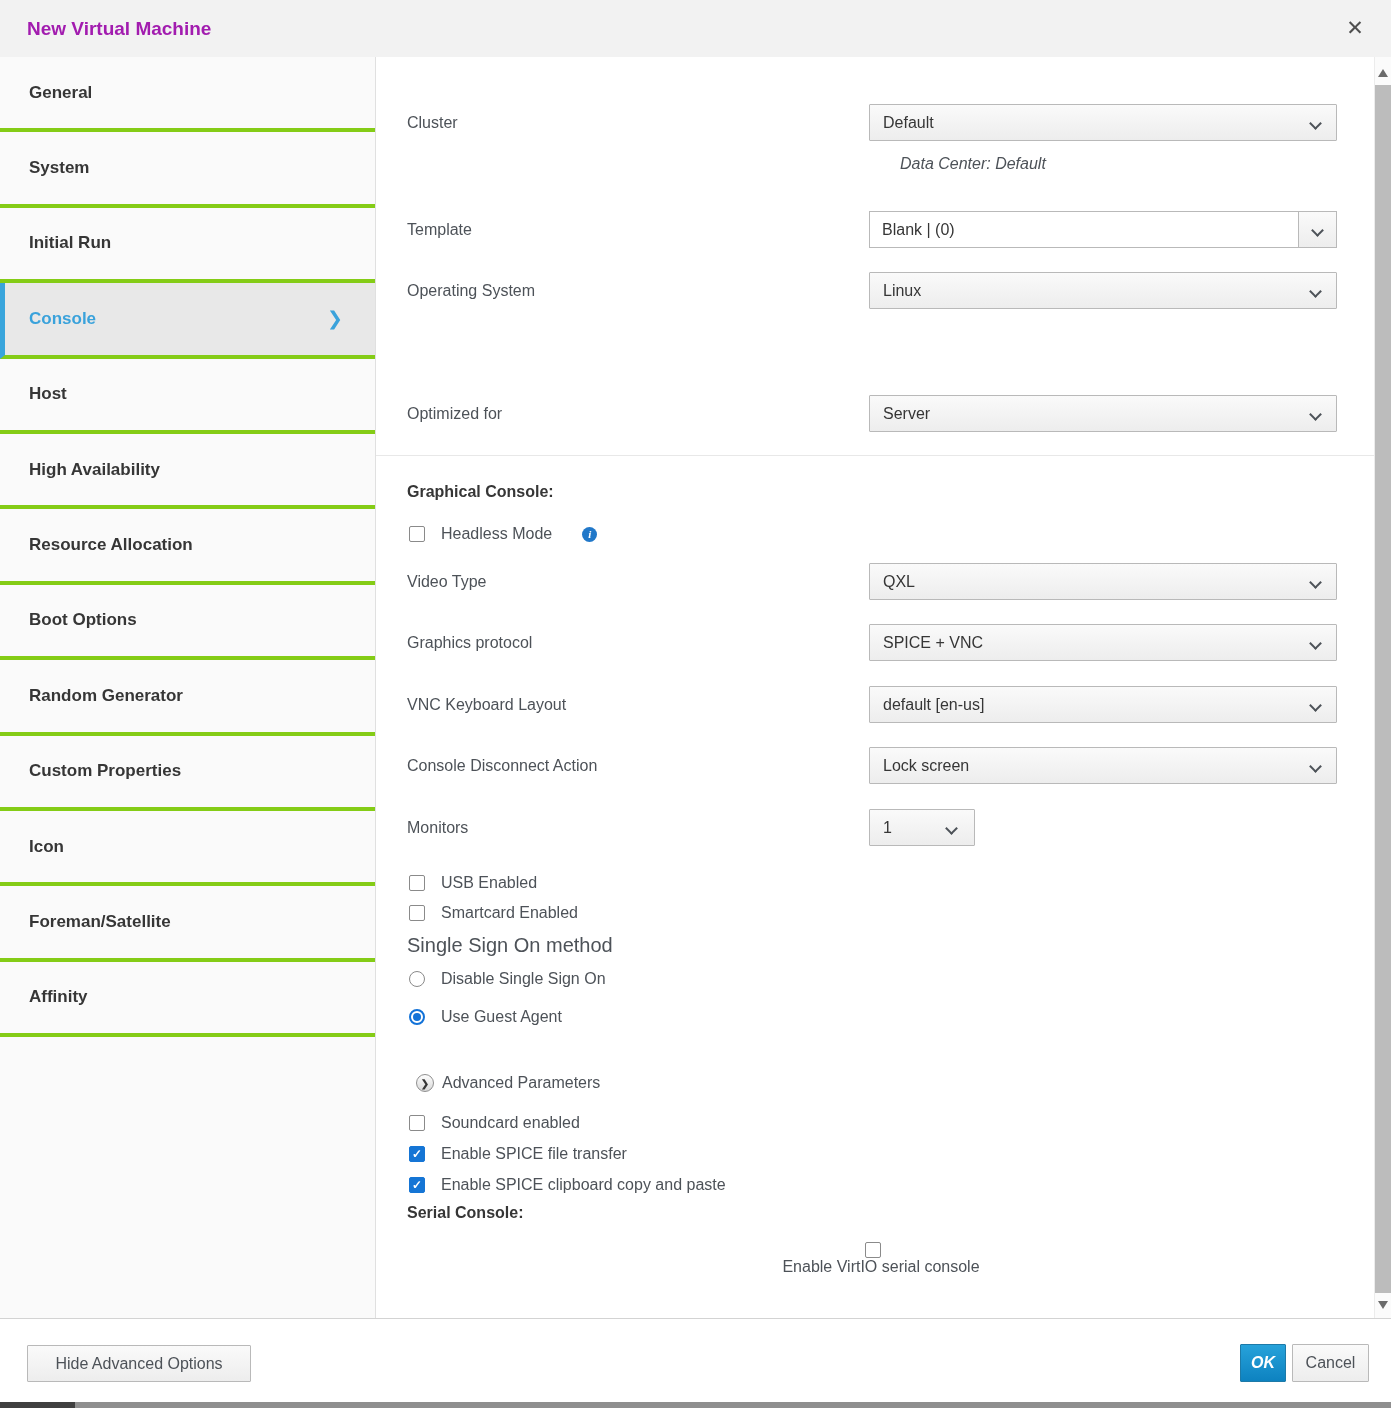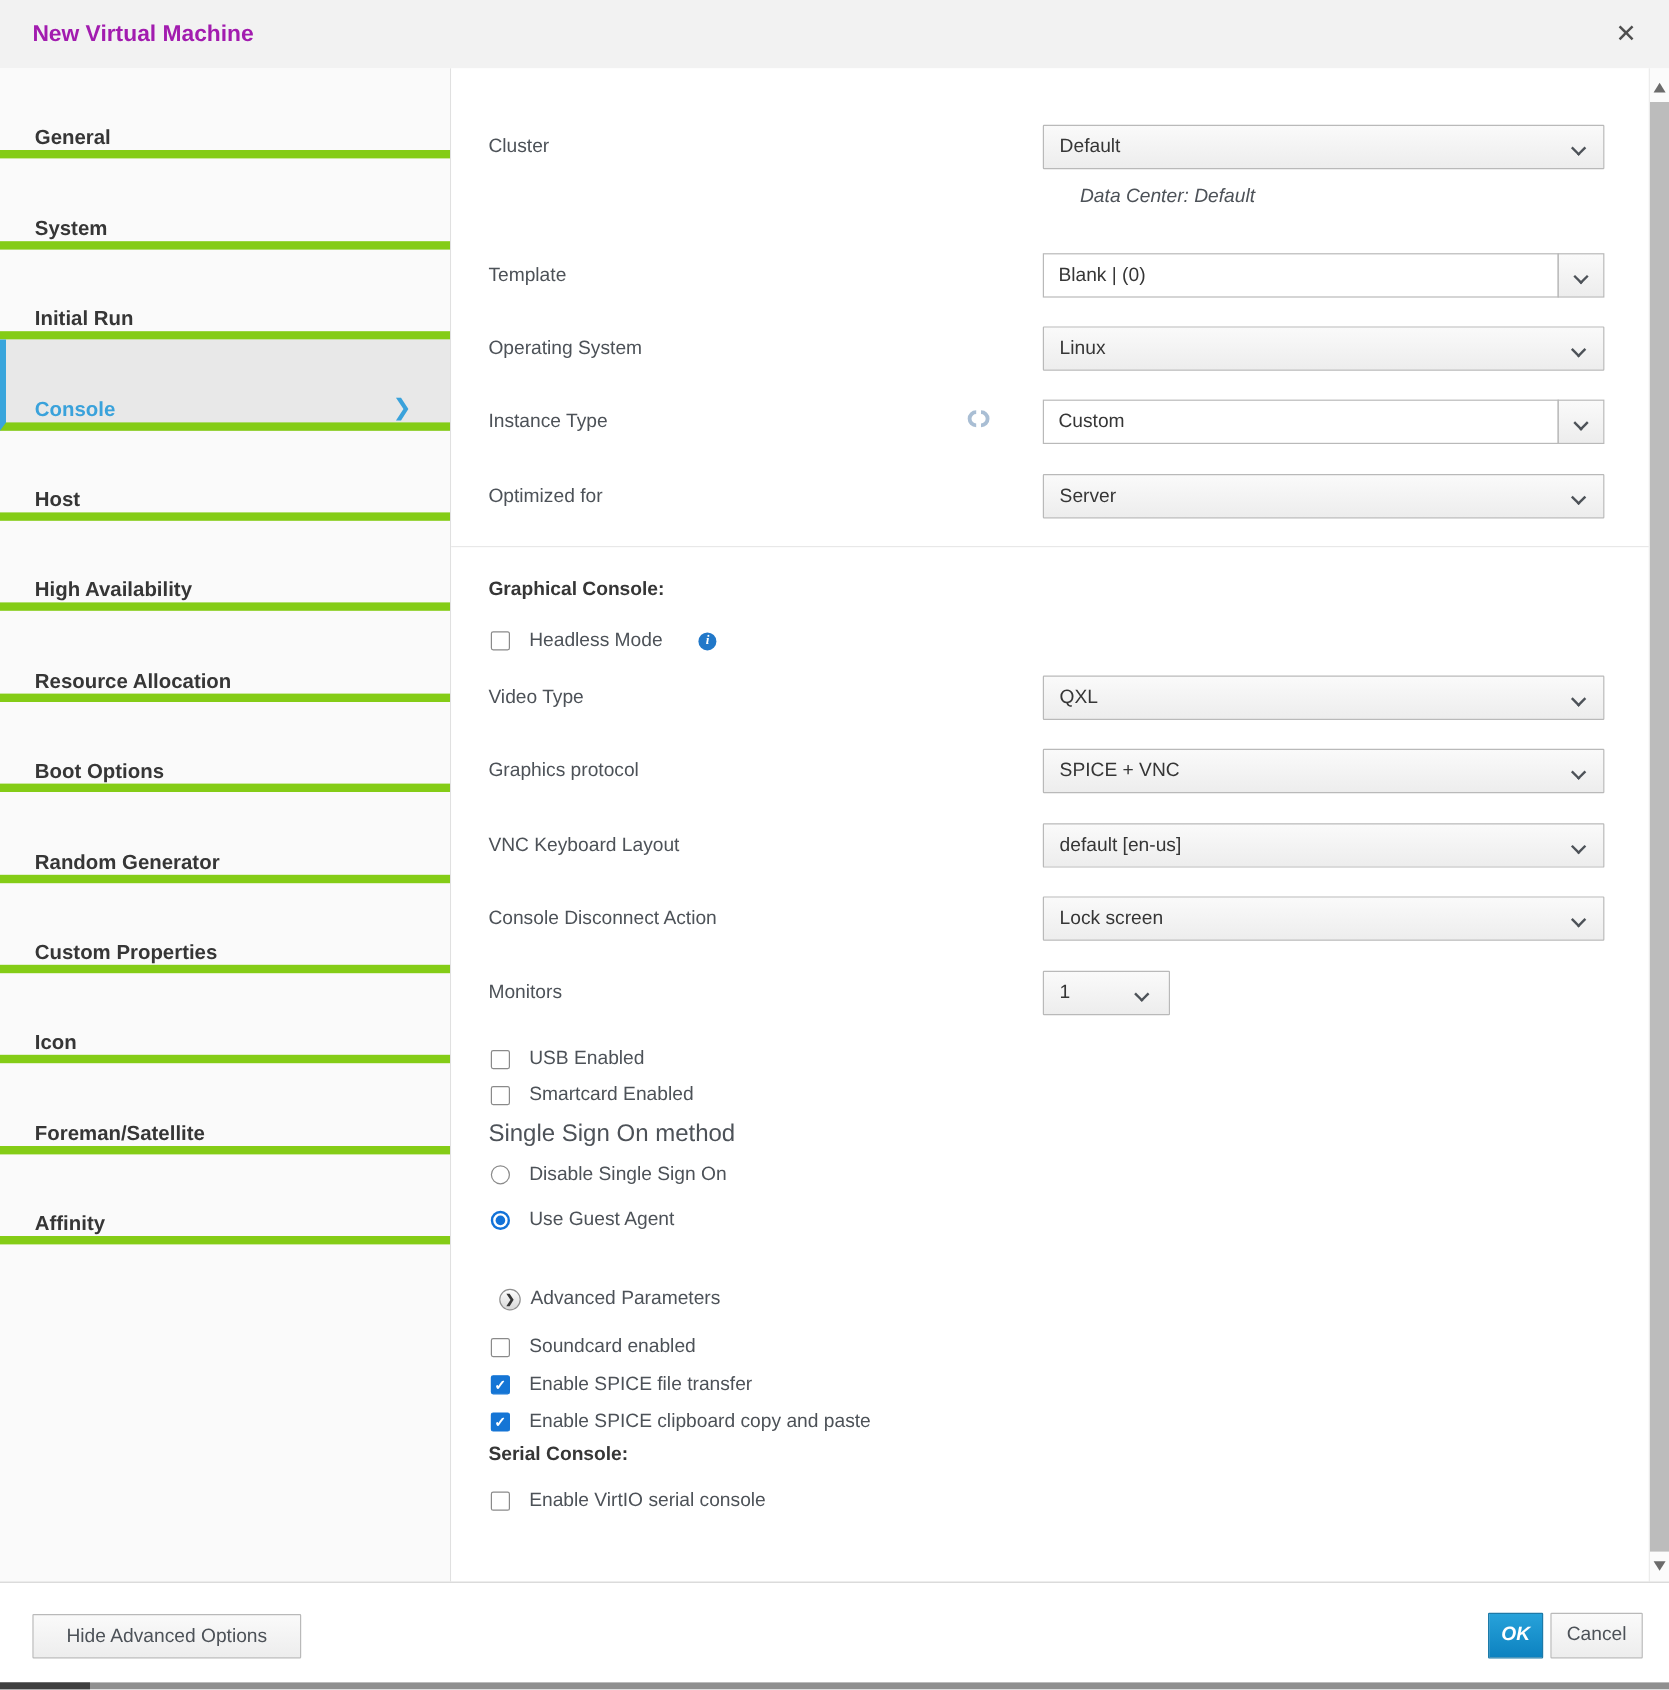--- a/index.html
+++ b/index.html
@@ -8,21 +8,21 @@
   .dialog { position:relative; width:1391px; height:1408px; background:#fff; }
 
   
   .titlebar { position:absolute; top:0; left:0; right:0; height:57px; background:#f2f2f2; }
   .title { position:absolute; left:27px; top:50%; transform:translateY(-50%); font-size:19px; font-weight:bold; color:#a21caf; }
   .close-x { position:absolute; right:22px; top:14px; width:28px; height:28px; font-size:21px; color:#4f4f4f; display:flex; align-items:center; justify-content:center; cursor:pointer; }
 
   
   .bodywrap { position:absolute; top:57px; left:0; right:0; height:1261px; display:flex; }
   .sidebar { width:376px; background:#fafafa; border-right:1px solid #e0e0e0; }
-  .side-item { position:relative; height:75.4px; border-bottom:7px solid #84cc16; display:flex; align-items:flex-end; padding-left:29px; font-size:17px; font-weight:bold; color:#363636; cursor:pointer; }
+  .side-item { position:relative; height:75.4px; border-bottom:4px solid #84cc16; display:flex; align-items:center; padding-left:29px; font-size:17px; font-weight:bold; color:#363636; cursor:pointer; }
   .side-item.selected { background:#e8e8e8; border-left:5px solid #39a5dc; padding-left:24px; color:#3aa2db; }
   .side-item .chev { position:absolute; right:32px; font-size:19px; font-weight:normal; color:#3aa2db; }
 
   .content { position:relative; flex:1; background:#fff; }
   .row { position:absolute; left:31px; right:37px; display:flex; align-items:center; }
   .lbl { width:462px; flex:0 0 462px; font-size:16px; color:#4d5258; display:flex; align-items:center; }
   .ctrl { flex:1; display:flex; align-items:center; }
 
   .sel { position:relative; height:37px; width:100%; background:linear-gradient(to bottom,#fafafa 0%,#ededed 100%); border:1px solid #b9b9b9; border-radius:1px; display:flex; align-items:center; padding:0 36px 0 13px; font-size:16px; color:#363636; cursor:pointer; }
   .sel .arrow { position:absolute; right:16px; top:14px; width:9px; height:9px; border-right:2px solid #4d5258; border-bottom:2px solid #4d5258; transform:rotate(45deg); }
@@ -149,39 +149,20 @@
       <div class="row" style="top:215px;">
         <div class="lbl">Operating System</div>
         <div class="ctrl">
           <div class="sel">
             <span>Linux</span>
             <span class="arrow"></span>
           </div>
         </div>
       </div>
 
-      <div class="row" style="top:276px;">
-        <div class="lbl">
-          <span>Instance Type</span>
-          <span class="link-icon">
-            <svg width="25" height="16" viewBox="0 0 25 16">
-                <path d="M10.5 2.5 A5.5 5.5 0 1 0 10.5 13.5" fill="none" stroke="#a9bed4" stroke-width="3.2"></path>
-                <path d="M14.5 2.5 A5.5 5.5 0 1 1 14.5 13.5" fill="none" stroke="#a9bed4" stroke-width="3.2"></path>
-              </svg>
-          </span>
-        </div>
-        <div class="ctrl">
-          <div class="combo">
-            <div class="combo-input">Custom</div>
-            <div class="combo-btn">
-                <span class="arrow"></span>
-              </div>
-          </div>
-        </div>
-      </div>
 
       <div class="row" style="top:338px;">
         <div class="lbl">Optimized for</div>
         <div class="ctrl">
           <div class="sel">
             <span>Server</span>
             <span class="arrow"></span>
           </div>
         </div>
       </div>
@@ -291,21 +272,21 @@
 
       <div class="row" style="top:1119px; left:33px;">
         <span class="cb checked">
             <span class="tick">✓</span>
           </span>
         <span class="cb-label">Enable SPICE clipboard copy and paste</span>
       </div>
 
       <div class="heading" style="top:1147px;">Serial Console:</div>
 
-      <div class="row" style="top:1185px; left:33px;">
+      <div class="row" style="top:1185px; left:33px;flex-direction:column;">
         <span class="cb"></span>
         <span class="cb-label">Enable VirtIO serial console</span>
       </div>
 
     </div>
 
     <div class="scrollbar">
       <span class="sb-up"></span>
       <span class="sb-thumb"></span>
       <span class="sb-down"></span>

